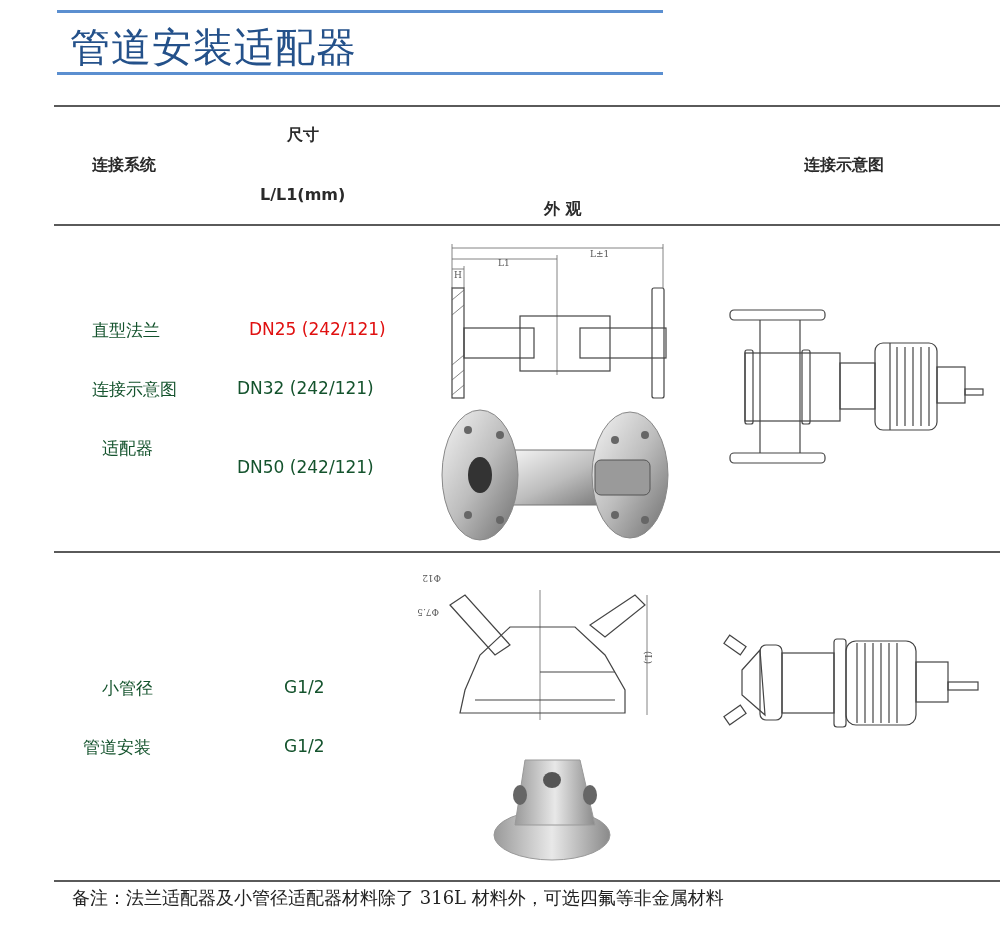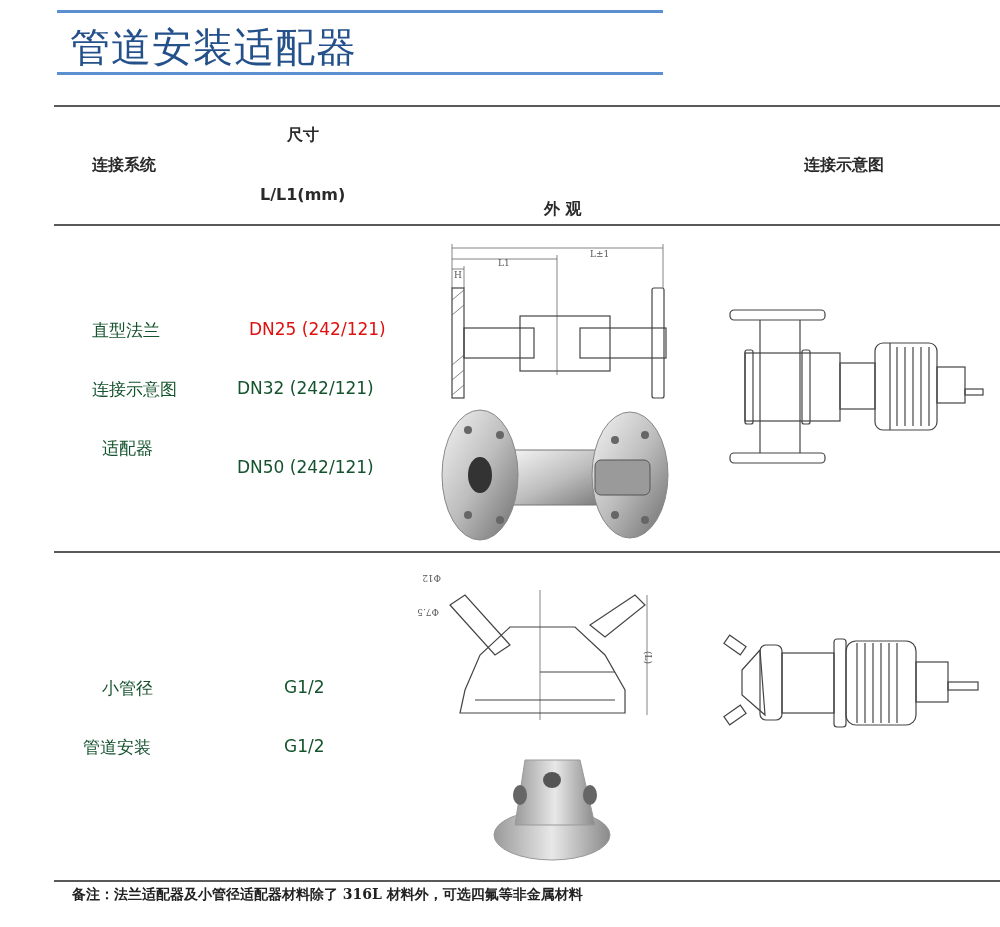--- a/index.html
+++ b/index.html
@@ -6,21 +6,21 @@
   body { width:1000px; height:927px; position:relative; overflow:hidden;
          font-family:"DejaVu Sans", "Liberation Sans", sans-serif; color:#333; }
   .blue-rule { position:absolute; left:57px; width:606px; height:3px; background:#5b8fd0; }
   .title { position:absolute; left:70px; top:20px; font-family:"DejaVu Serif","Liberation Serif",serif;
            font-size:40px; color:#24518a; letter-spacing:1px; }
   .rule { position:absolute; left:54px; right:0; height:2px; background:#5a5a5a; }
   .hdr { position:absolute; font-size:16px; font-weight:bold; color:#2a2a2a; }
   .cell { position:absolute; font-size:17px; color:#14532d; white-space:nowrap; }
   .red { color:#e01010; }
   .note { position:absolute; left:72px; top:886px; font-family:"DejaVu Serif","Liberation Serif",serif;
-          font-size:14px; color:#222;font-weight:bold; }
+          font-size:18px; color:#222; }
   svg { position:absolute; overflow:visible; }
   .ln { fill:none; stroke:#444; stroke-width:1.2; }
   .thin { fill:none; stroke:#666; stroke-width:0.8; }
   .dim { font-family:"DejaVu Serif",serif; font-size:9px; fill:#555; }
 </style>
 </head>
 <body>
 
 <div class="blue-rule" style="top:10px;"></div>
 <div class="title">管道安装适配器</div>

